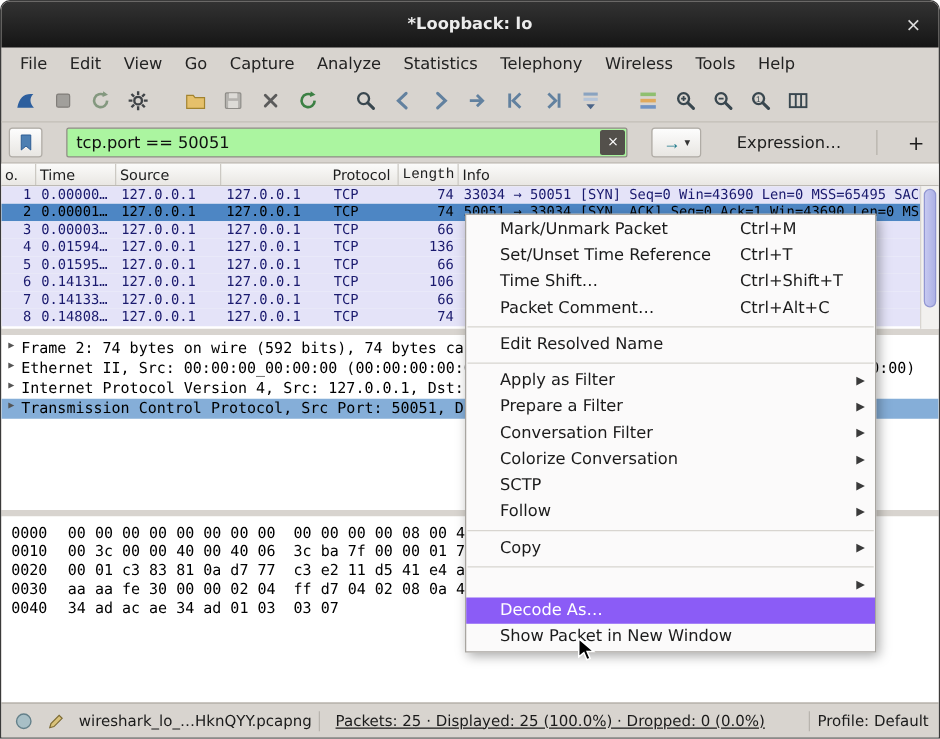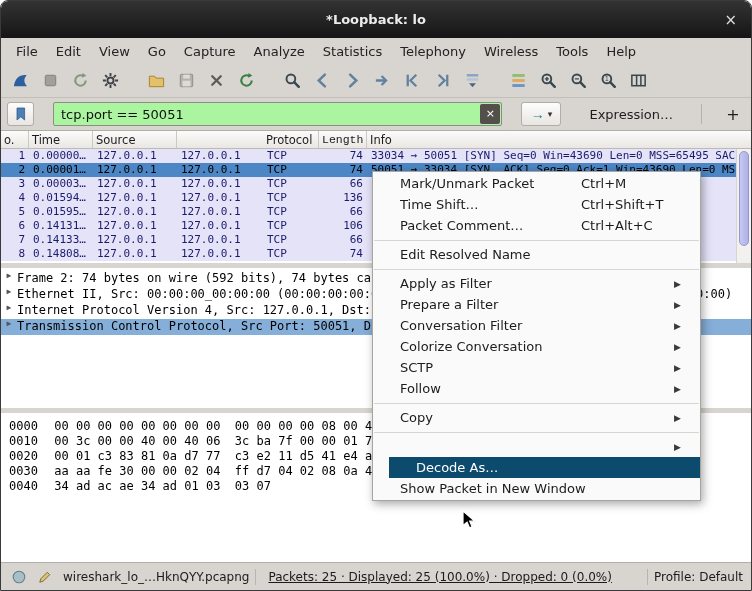--- a/index.html
+++ b/index.html
@@ -109,27 +109,27 @@
   .sb-svg { width:16px; height:16px; }
   .vr { width:1px; height:16px; background:#b8b4ae; flex:none; }
   .sb-file { margin-left:2px; white-space:nowrap; }
   .sb-packets { margin-left:6px; white-space:nowrap;text-decoration:underline; }
   .sb-spacer { flex:1; }
 
   
   .context-menu { position:absolute; left:371px; top:170px; width:329px; z-index:10;
     background:#fbfafa; border:1px solid #a8a5a0; box-shadow:2px 3px 9px rgba(0,0,0,0.35);
     padding:1px 0; box-sizing:border-box; }
-  .menu-row { display:flex; align-items:center; height:21px; padding:0 19px 0 27px;
+  .menu-row { display:flex; align-items:center; height:21px; padding:0 8px 0 27px;
     font:13px "DejaVu Sans",sans-serif; color:#1b1b1b; }
   .mi-label { white-space:nowrap; }
   .mi-shortcut { margin-left:auto; width:88px; text-align:left; padding-left:8px; white-space:nowrap; flex:none; }
   .mi-arrow { width:12px; flex:none; font-size:9px; color:#3a3a3a; text-align:right; visibility:hidden; }
   .mi-arrow.show { visibility:visible; }
-  .menu-row.hl { background:#0c4a6e; color:#ffffff;margin-left:16px; }
+  .menu-row.hl { background:#8b5cf6; color:#ffffff; }
   .menu-row.hl .mi-arrow { color:#ffffff; }
   .menu-row.sep { height:8px; padding:0 1px; }
   .menu-row.sep::after { content:""; flex:1; height:1px; background:#d8d5d0; align-self:center; }
 
   .cursor { position:absolute; left:461px; top:509px; z-index:20; }
 </style>
 </head>
 <body>
 
 <div class="window">
@@ -490,20 +490,25 @@
   </div>
 
   <div class="context-menu">
   <div class="menu-row">
     <span class="mi-label">Mark/Unmark Packet</span>
     <span class="mi-shortcut">Ctrl+M</span>
     <span class="mi-arrow">▶</span>
   </div>
 
 
+  <div class="menu-row">
+    <span class="mi-label">Set/Unset Time Reference</span>
+    <span class="mi-shortcut">Ctrl+T</span>
+    <span class="mi-arrow">▶</span>
+  </div>
 
   <div class="menu-row">
     <span class="mi-label">Time Shift…</span>
     <span class="mi-shortcut">Ctrl+Shift+T</span>
     <span class="mi-arrow">▶</span>
   </div>
 
   <div class="menu-row">
     <span class="mi-label">Packet Comment…</span>
     <span class="mi-shortcut">Ctrl+Alt+C</span>

